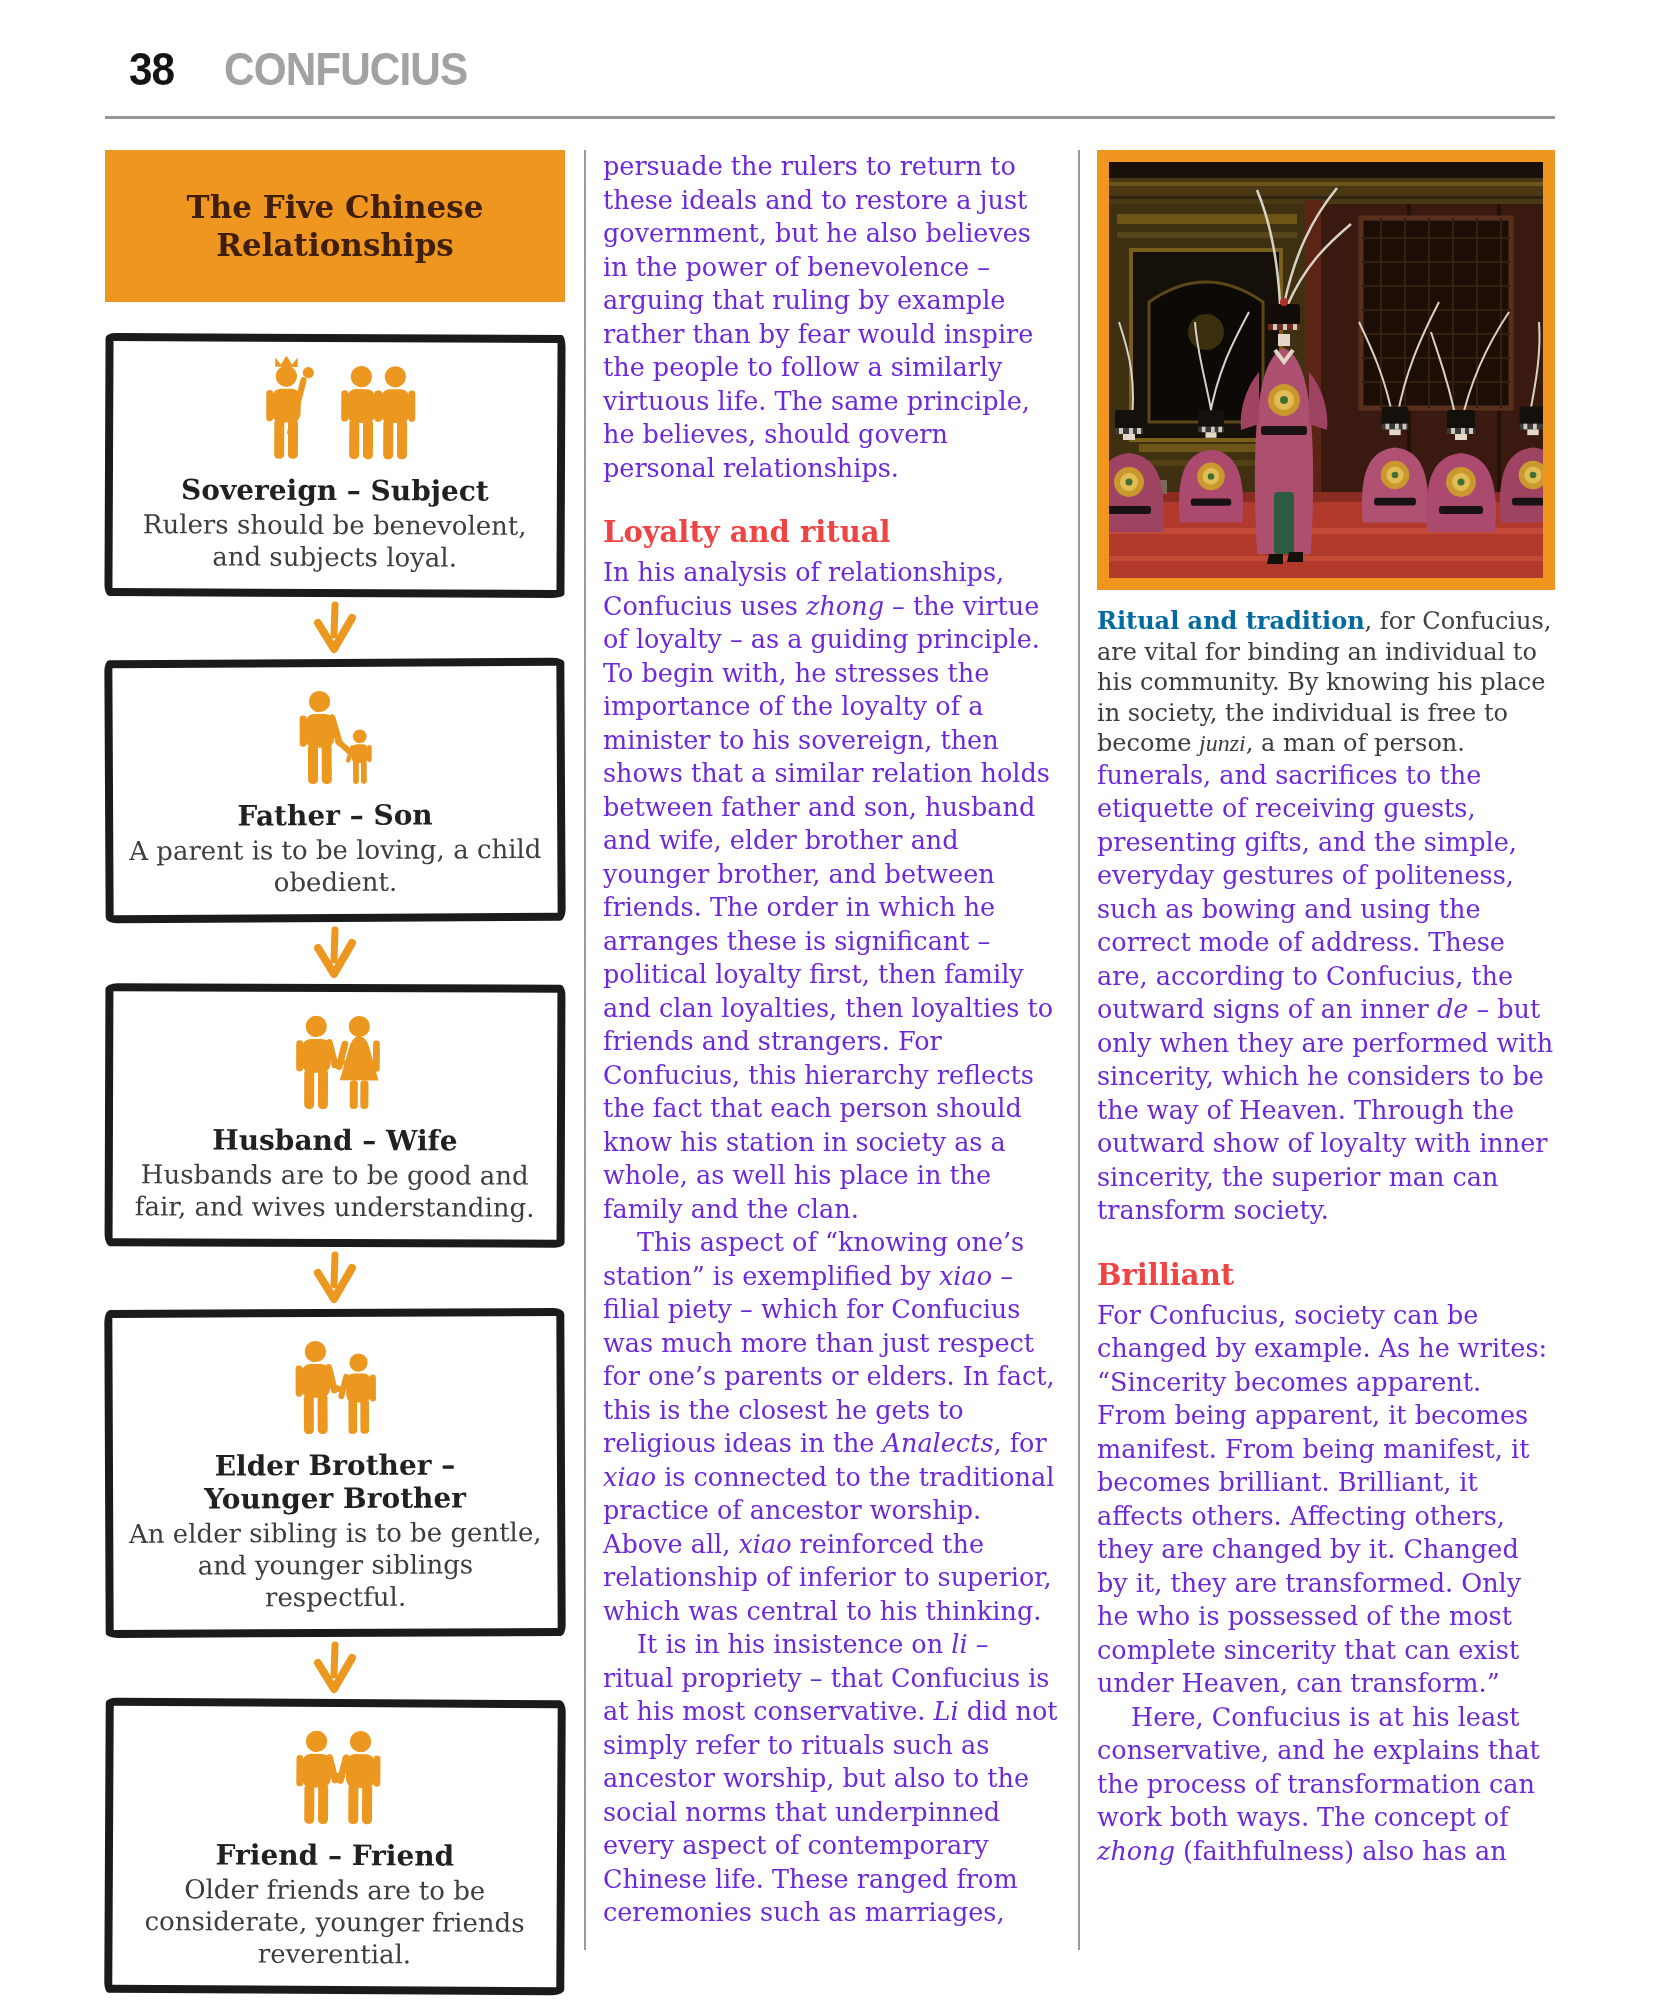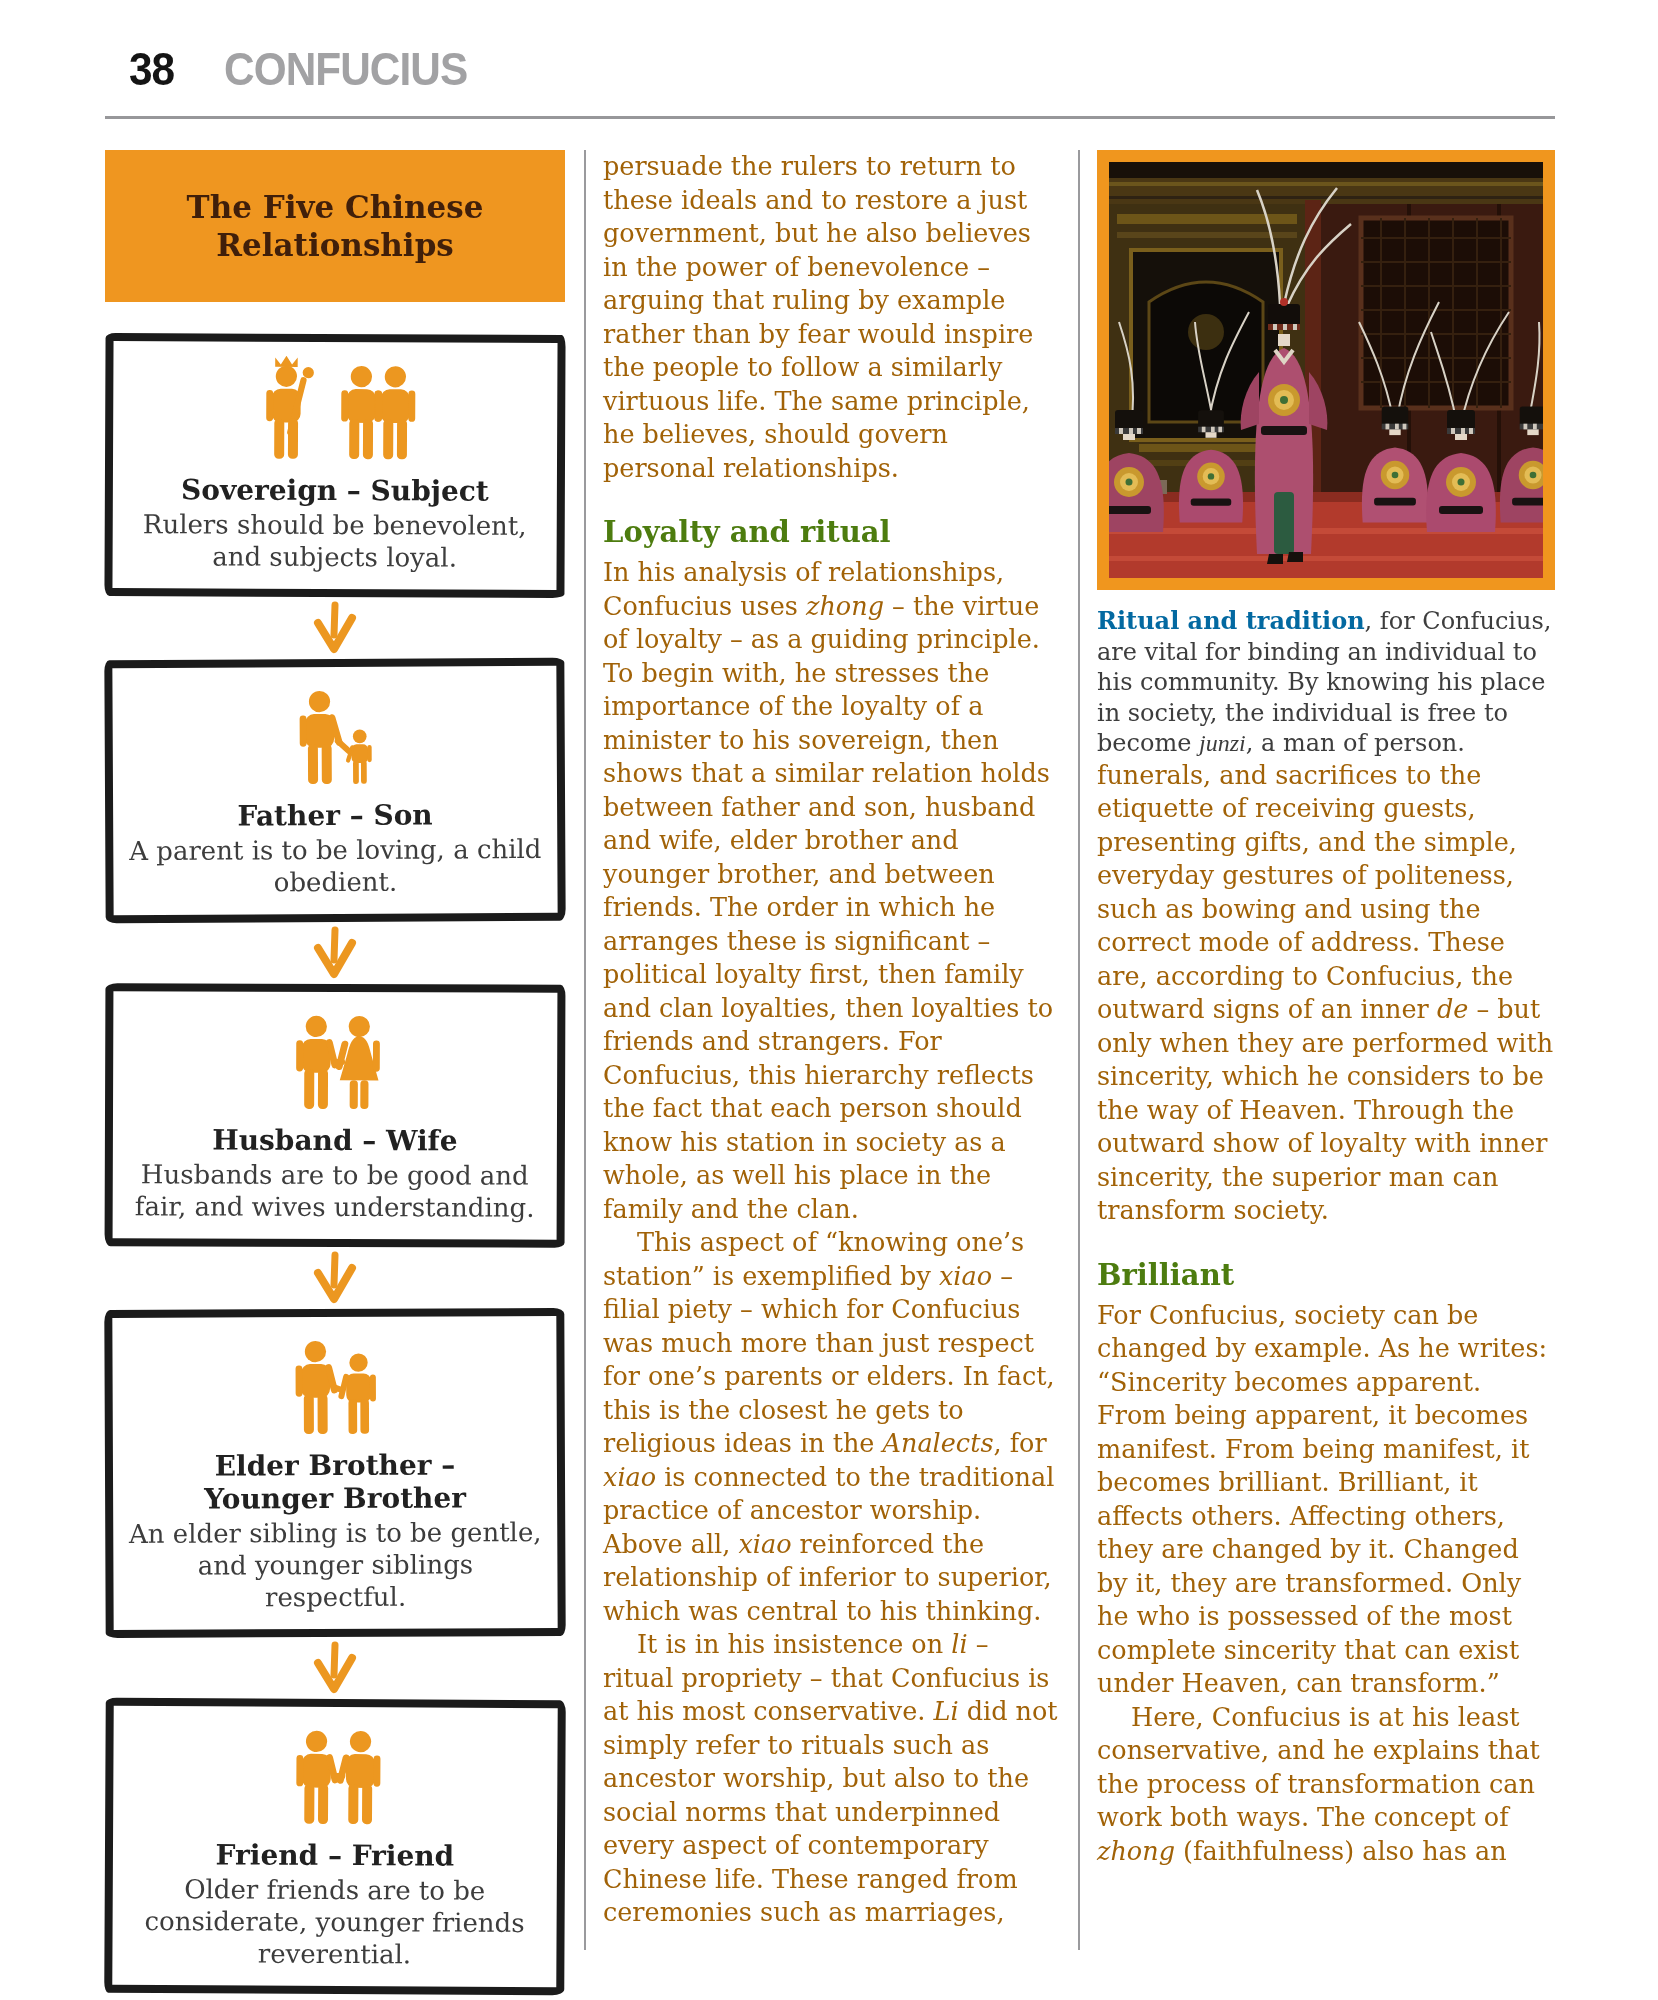--- a/index.html
+++ b/index.html
@@ -24,24 +24,24 @@
   #divider-left  { left:584px; }
   #divider-right { left:1078px; }
 
   
   .col { position:absolute; top:150px; }
   .col-left  { left:105px; width:460px; }
   .col-mid   { left:603px; width:456px; }
   .col-right { left:1097px; width:458px; }
 
   
-  .bodytext p { margin:0; font-size:25.5px; line-height:33.5px; color:#a16207; text-align:left; }
+  .bodytext p { margin:0; font-size:25.5px; line-height:33.5px; color:#6d28d9; text-align:left; }
   .bodytext p.indent { text-indent:34px; }
   h3.section {
-    margin:30px 0 7px 0; font-size:29px; line-height:34px; font-weight:bold; color:#4d7c0f;
+    margin:30px 0 7px 0; font-size:29px; line-height:34px; font-weight:bold; color:#ef4444;
     font-family:"DejaVu Serif", serif;
   }
 
   
   .diagram-title-box {
     background:#EF9620; height:152px; display:flex; align-items:center; justify-content:center;
     text-align:center; font-weight:bold; font-size:31px; line-height:38px; color:#401f0a;
     padding:0 30px; box-sizing:border-box;
   }
   .rel-box {

